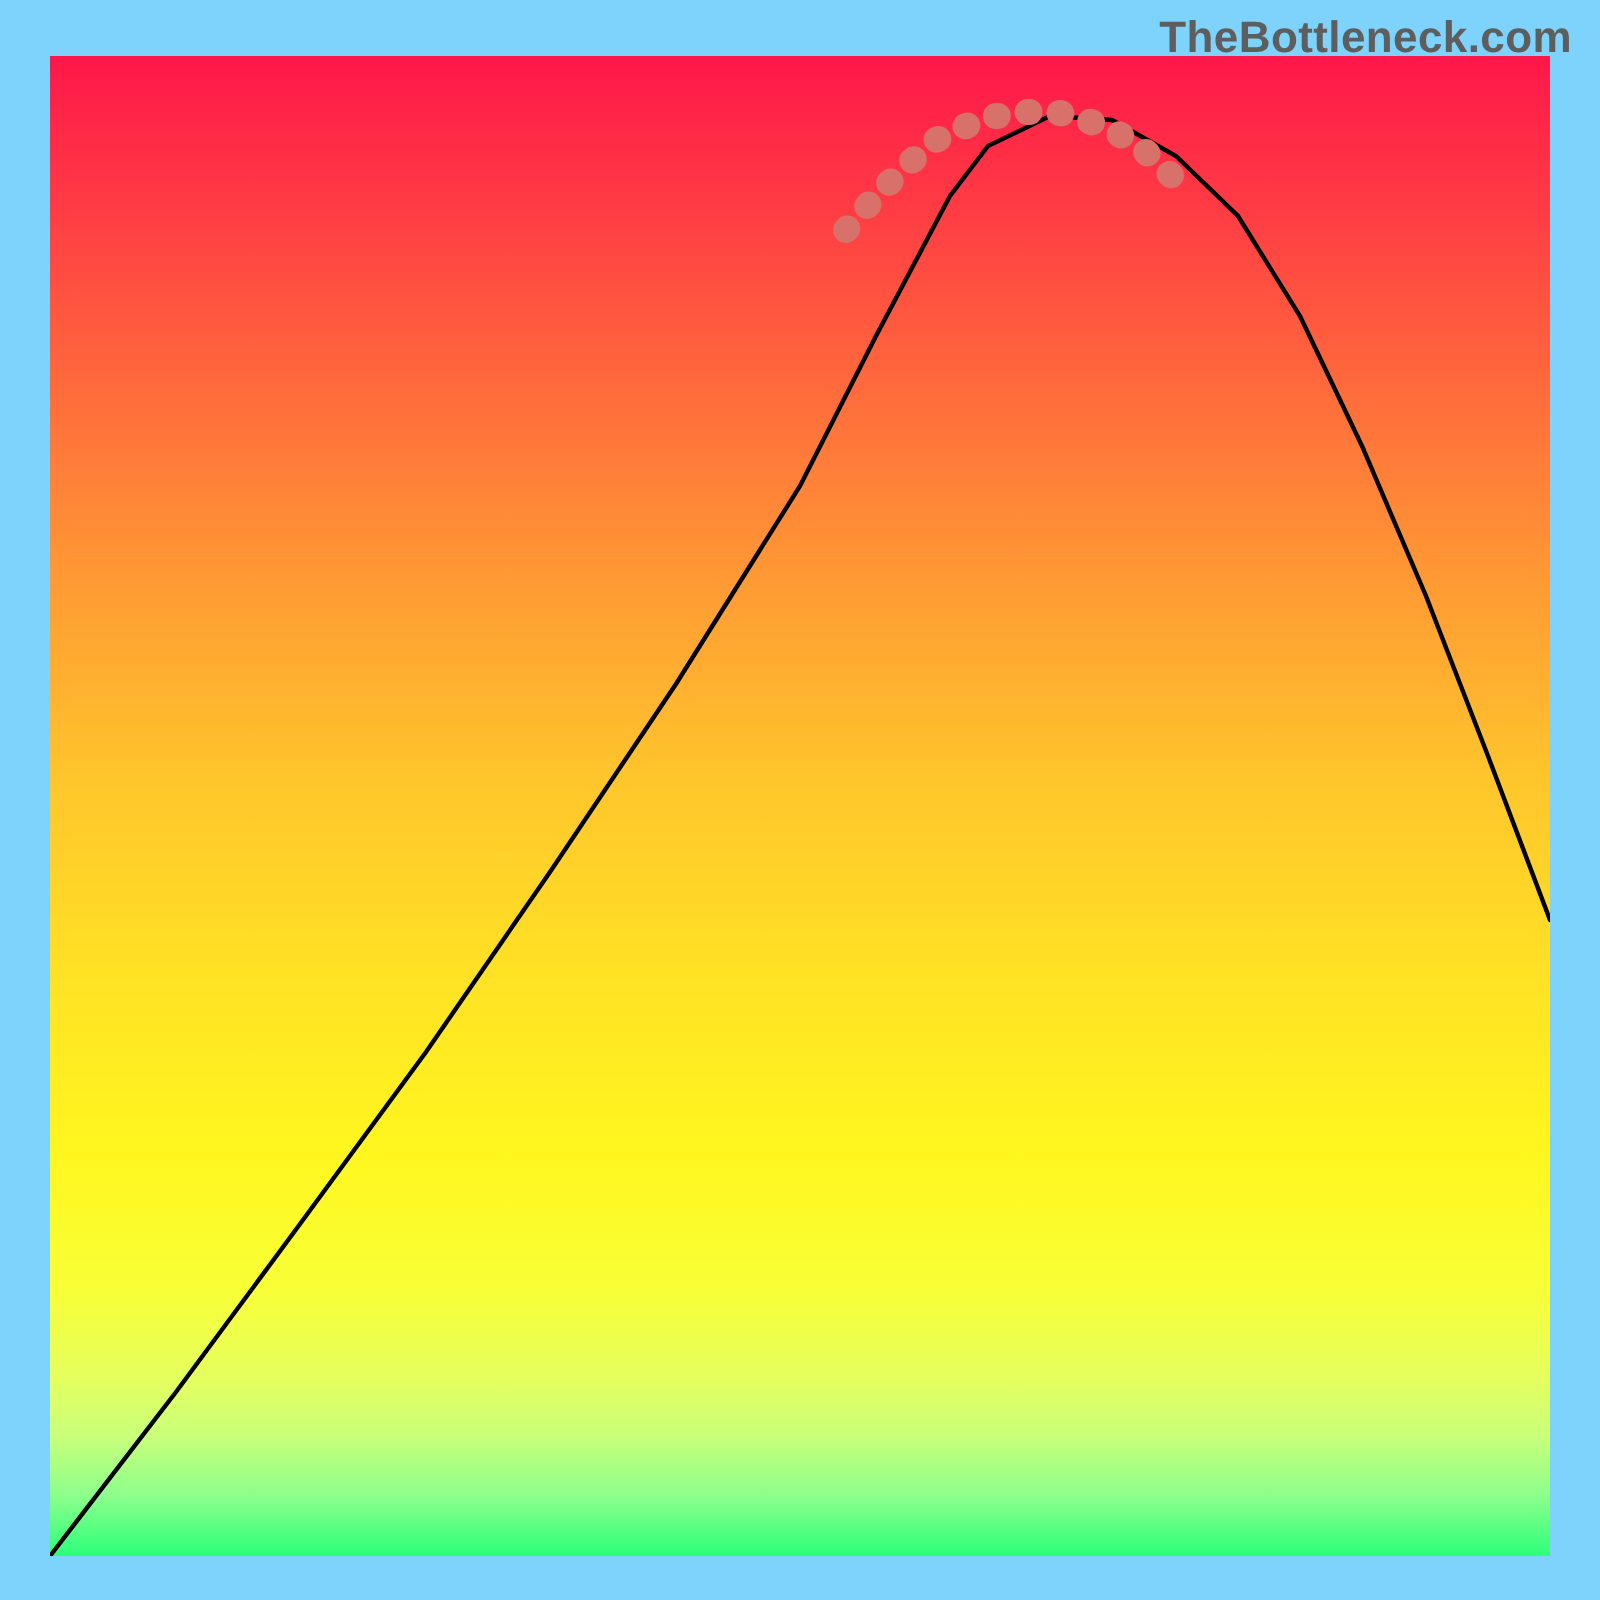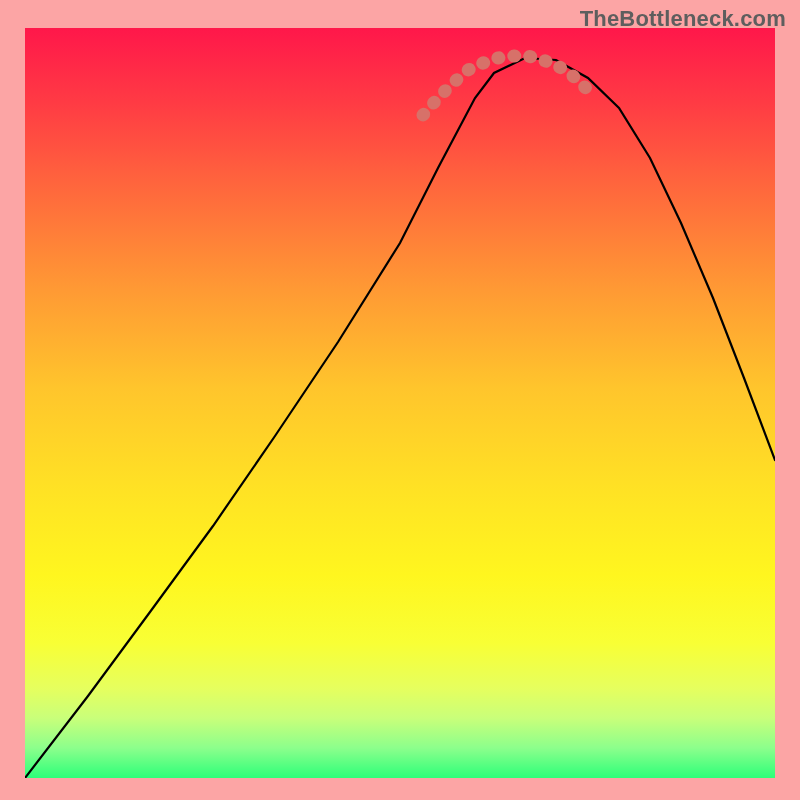--- a/index.html
+++ b/index.html
@@ -7,21 +7,21 @@
     padding: 0;
     width: 800px;
     height: 800px;
     background: #000;
     overflow: hidden;
   }
   .frame {
     position: relative;
     width: 800px;
     height: 800px;
-    background: #fca5a5;
+    background: #7dd3fc;
   }
   .watermark {
     position: absolute;
     top: 6px;
     right: 14px;
     color: #5e5e5e;
     font-family: Arial, Helvetica, sans-serif;
     font-size: 22px;
     font-weight: 600;
     letter-spacing: 0.2px;

